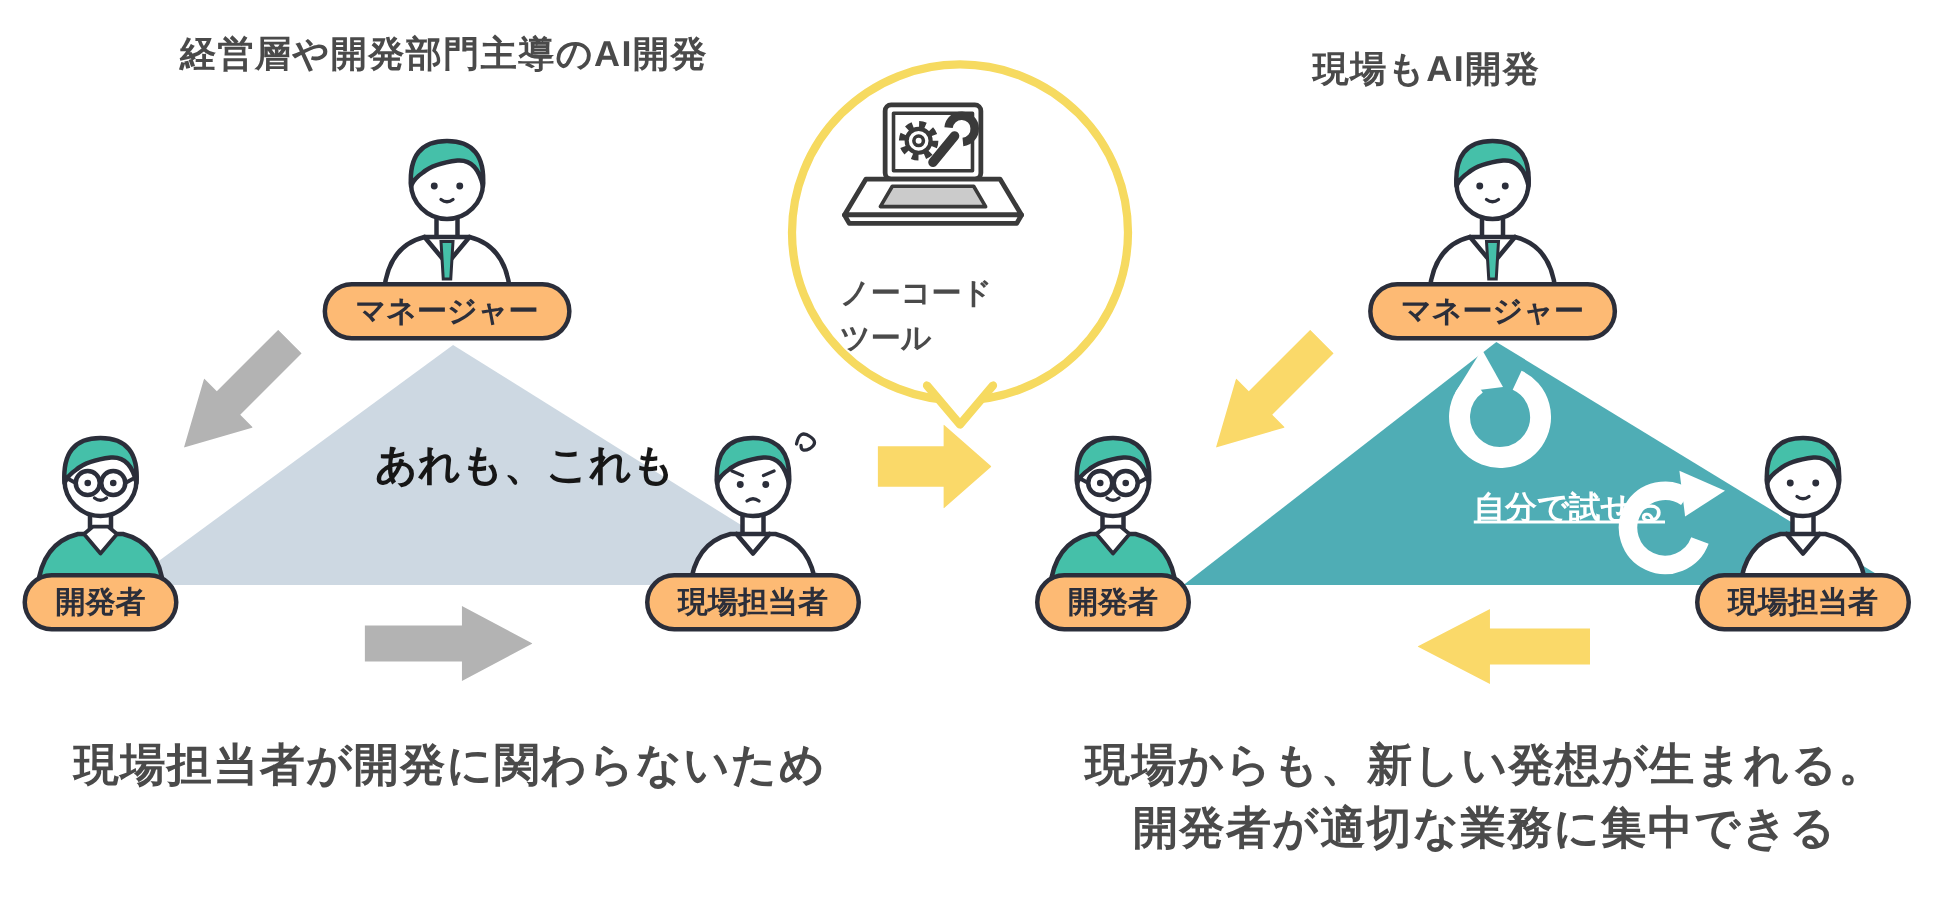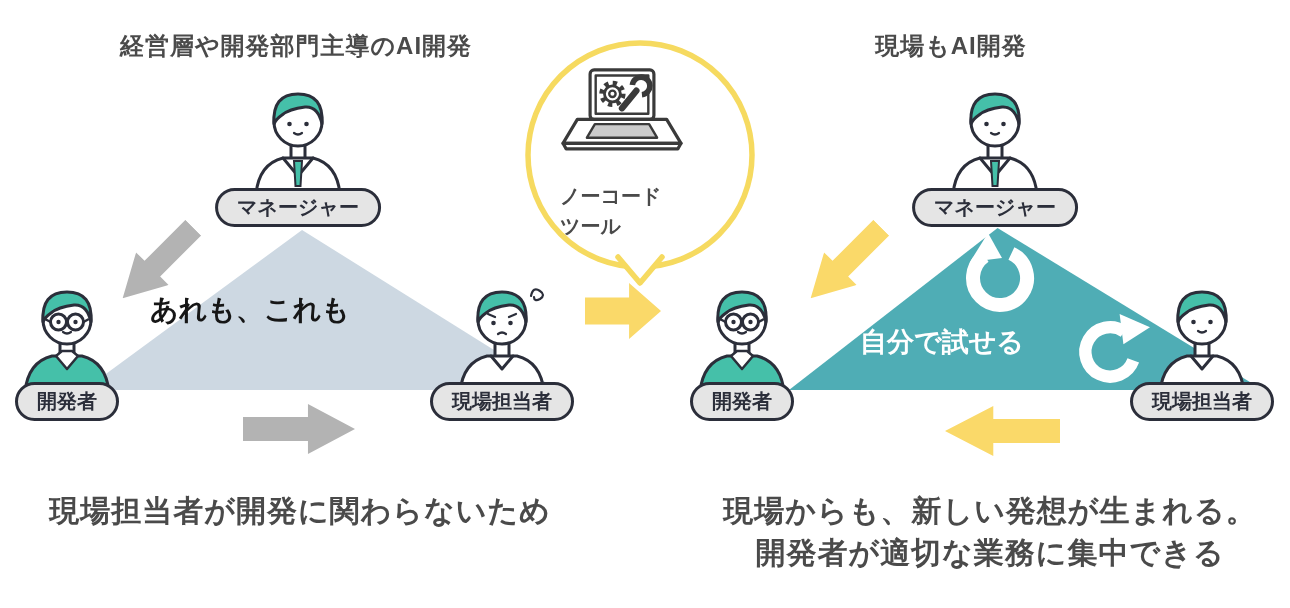--- a/index.html
+++ b/index.html
@@ -9,25 +9,25 @@
   html,body{margin:0;padding:0;background:#fff;}
   body{width:1290px;height:608px;position:relative;overflow:hidden;
        font-family:"Liberation Sans","DejaVu Sans",sans-serif;font-weight:bold;}
   .abs{position:absolute;}
   .title{font-size:24px;color:var(--text-dark);text-align:center;letter-spacing:1px;}
   .tri{z-index:1;}
   .tri-left{left:84px;top:230px;width:474px;height:160px;background:var(--tri-light);
             clip-path:polygon(46% 0,100% 100%,0 100%);}
   .tri-right{left:789px;top:228px;width:474px;height:162px;background:var(--teal-triangle);
              clip-path:polygon(44% 0,100% 100%,0 100%);}
-  .tri-label{z-index:2;text-align:left;line-height:1.4;}
+  .tri-label{z-index:2;text-align:right;line-height:1.4;}
   .tri-label-left{left:150px;top:290px;width:300px;font-size:28px;color:var(--tri-text);}
-  .tri-label-right{left:860px;top:324px;width:250px;font-size:27px;color:#fff;}
+  .tri-label-right{left:860px;top:324px;width:250px;font-size:21px;color:#fff;text-decoration:underline;}
   .char{z-index:2;width:110px;height:112px;}
-  .pill{z-index:4;transform:translateX(-50%);background:#e5e5e5;border:3px solid var(--ink);
+  .pill{z-index:4;transform:translateX(-50%);background:#fdba74;border:3px solid var(--ink);
         border-radius:999px;padding:3px 19px;font-size:20px;color:var(--ink);white-space:nowrap;}
   .block-arrow{z-index:3;clip-path:polygon(0% 26%,58% 26%,58% 0%,100% 50%,58% 100%,58% 74%,0% 74%);}
   .gray{background:var(--gray-arrow);} .yel{background:var(--yellow);}
   .caption{font-size:30px;color:var(--text-dark);text-align:center;line-height:1.4;letter-spacing:1px;}
   .bubble-label{z-index:2;left:560px;top:181px;width:160px;text-align:left;
                 font-size:20px;color:var(--text-dark);line-height:1.5;}
   .cycle{z-index:2;}
   svg .outline{stroke:var(--ink);stroke-width:3;stroke-linejoin:round;stroke-linecap:round;}
 </style>
 </head>
@@ -77,21 +77,21 @@
       <path class="outline" d="M44 76 L55 89 L66 76" fill="none"></path>
       <circle class="outline" cx="55" cy="40" r="24" fill="#fff"></circle>
       <path class="outline" d="M31 42 Q29 12 55 12 Q81 12 79 42 Q75 24 62 25 Q46 27 39 33 Q33 37 31 42 Z" fill="var(--teal-person)"></path>
       <circle cx="46.5" cy="42" r="2.3" fill="var(--ink)"></circle>
       <circle cx="63.5" cy="42" r="2.3" fill="var(--ink)"></circle>
       <path d="M51 51 Q55 54 59 51" fill="none" stroke="var(--ink)" stroke-width="2.2" stroke-linecap="round"></path>
     </symbol>
   </defs>
 </svg>
 
-<div class="abs title" style="left:0;top:30px;width:592px">経営層や開発部門主導のAI開発</div>
+<div class="abs title" style="left:0;top:20px;width:592px">経営層や開発部門主導のAI開発</div>
 
 <div class="abs tri tri-left"></div>
 <div class="abs tri-label tri-label-left">
   <span>あれも、これも</span><br>
 </div>
 
 <svg class="abs char" style="left:243px;top:82px">
     <use href="#sym-manager"></use>
   </svg>
 <div class="abs pill" style="left:298px;top:188px">マネージャー</div>

